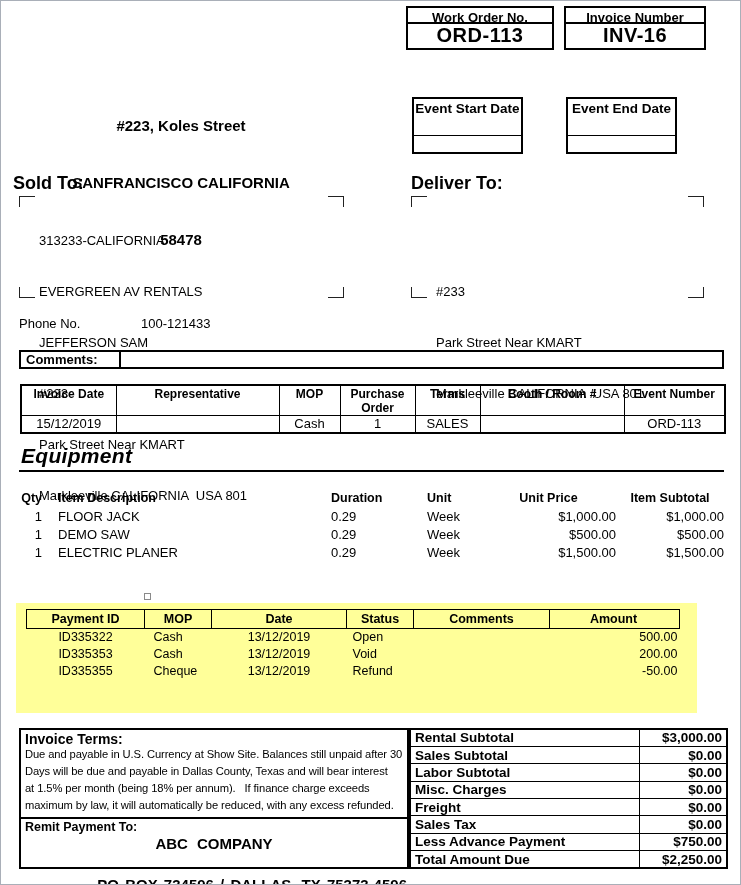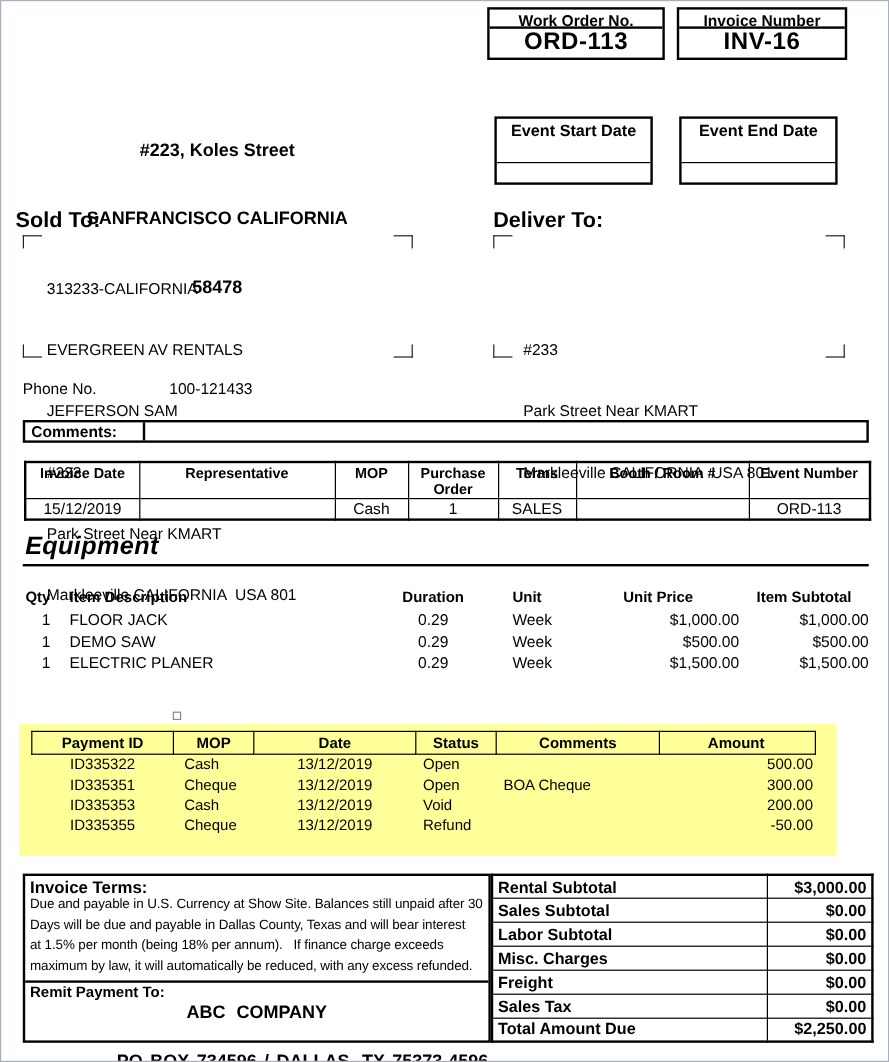--- a/index.html
+++ b/index.html
@@ -11,21 +11,21 @@
   }
 
   
   .hdr-box { position:absolute; top:5px; border:2px solid #000; background:#fff; }
   .hdr-box .lbl { height:16px; border-bottom:2px solid #000; font-weight:bold; font-size:13px; text-align:center; line-height:19px; }
   .hdr-box .val { height:24px; font-weight:bold; font-size:20px; text-align:center; line-height:23px; letter-spacing:0.5px; }
 
   .company-address { position:absolute; left:30px; top:77px; width:300px; text-align:center;
     font-weight:bold; font-size:15px; line-height:19px; white-space:pre; }
 
-  .event-box { position:absolute; top:96px; width:132px; height:57px; border:2px solid #000; }
+  .event-box { position:absolute; top:96px; width:111px; height:57px; border:2px solid #000; }
   .event-box .elbl { height:37px; border-bottom:1.5px solid #000; font-weight:bold; font-size:13.5px; text-align:center; padding-top:2px; }
   .event-box .eval { height:16px; }
 
   .section-heading { position:absolute; top:172px; font-weight:bold; font-size:18px; }
 
   .mark { position:absolute; width:16px; height:11px; }
   .mark.tl { border-top:1.5px solid #222; border-left:1.5px solid #222; }
   .mark.tr { border-top:1.5px solid #222; border-right:1.5px solid #222; }
   .mark.bl { border-bottom:1.5px solid #222; border-left:1.5px solid #222; }
   .mark.br { border-bottom:1.5px solid #222; border-right:1.5px solid #222; }
@@ -46,21 +46,21 @@
   .meta-table tr.mh td { height:28px; font-weight:bold; font-size:12px; text-align:center; vertical-align:top; padding-top:1px; }
   .meta-table tr.mv td { height:17px; font-size:13px; text-align:center; vertical-align:middle; }
 
   .equip-heading { position:absolute; left:20px; top:443px; font-weight:bold; font-style:italic; font-size:21px; letter-spacing:0.3px; }
   .equip-rule { position:absolute; left:18px; top:469px; width:705px; border-top:2px solid #000; }
   .equip-table { position:absolute; left:20px; top:488px; width:703px; border-collapse:collapse; table-layout:fixed; }
   .equip-table td { height:18px; font-size:13px; vertical-align:middle; overflow:hidden; white-space:nowrap; }
   .equip-table tr.eh td { font-weight:bold; font-size:12.5px; }
   .equip-table .c-qty { text-align:right; padding-right:4px; }
   .equip-table .c-desc { text-align:left; padding-left:12px; }
-  .equip-table .c-dur { text-align:center; }
+  .equip-table .c-dur { text-align:left; }
   .equip-table .c-unit { text-align:left; padding-left:36px; }
   .equip-table .c-price, .equip-table .c-sub { text-align:right;margin-top:26px; }
   .equip-table tr.eh .c-price, .equip-table tr.eh .c-sub { text-align:center; }
 
   .anchor-square { position:absolute; left:143px; top:592px; width:7px; height:7px; border:1px solid #8a8a8a; background:#fff; }
 
   .pay-highlight { position:absolute; left:15px; top:602px; width:681px; height:110px; }
   .pay-table { position:absolute; left:10px; top:6px; width:653px; border-collapse:collapse; table-layout:fixed; }
   .pay-table td { overflow:hidden; white-space:nowrap; }
   .pay-table tr.ph td { border:1.5px solid #000; height:19px; font-weight:bold; font-size:12.5px; text-align:center; vertical-align:middle; }
@@ -257,28 +257,20 @@
       </tr>
       <tr class="pr">
         <td class="p-id">ID335322</td>
         <td class="p-mop">Cash</td>
         <td class="p-date">13/12/2019</td>
         <td class="p-status">Open</td>
         <td class="p-comments"></td>
         <td class="p-amount">500.00</td>
       </tr>
       <tr class="pr">
-        <td class="p-id">ID335351</td>
-        <td class="p-mop">Cheque</td>
-        <td class="p-date">13/12/2019</td>
-        <td class="p-status">Open</td>
-        <td class="p-comments">BOA Cheque</td>
-        <td class="p-amount">300.00</td>
-      </tr>
-      <tr class="pr">
         <td class="p-id">ID335353</td>
         <td class="p-mop">Cash</td>
         <td class="p-date">13/12/2019</td>
         <td class="p-status">Void</td>
         <td class="p-comments"></td>
         <td class="p-amount">200.00</td>
       </tr>
       <tr class="pr">
         <td class="p-id">ID335355</td>
         <td class="p-mop">Cheque</td>
@@ -328,19 +320,23 @@
     </tr>
     <tr>
       <td class="t-label">Freight</td>
       <td class="t-value">$0.00</td>
     </tr>
     <tr>
       <td class="t-label">Sales Tax</td>
       <td class="t-value">$0.00</td>
     </tr>
     <tr>
+      <td class="t-label">Less Advance Payment</td>
+      <td class="t-value">$750.00</td>
+    </tr>
+    <tr>
       <td class="t-label">Total Amount Due</td>
       <td class="t-value">$2,250.00</td>
     </tr>
   </tbody>
     </table>
 
 </div>
 
 </body></html>

